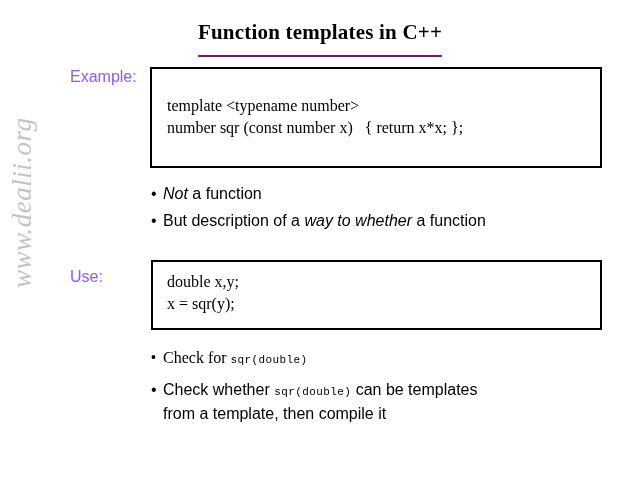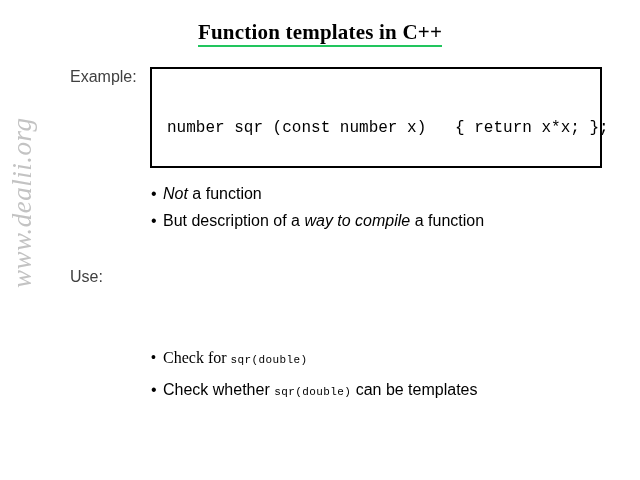--- a/index.html
+++ b/index.html
@@ -49,30 +49,30 @@
     left: 0;
     top: 20px;
     width: 640px;
     text-align: center;
     font-family: "Liberation Serif", "DejaVu Serif", serif;
     font-weight: bold;
     font-size: 21px;
     letter-spacing: 0.2px;
   }
   .title span.t-inner {
-    border-bottom: 2px solid #22c55e;
-    padding-bottom: 1px;
+    border-bottom: 2px solid #701a75;
+    padding-bottom: 11px;
   }
 
   
   .label {
     position: absolute;
     font-family: "Liberation Sans", sans-serif;
     font-size: 16px;
-    color: #404040;
+    color: #8b5cf6;
     white-space: nowrap;
   }
   .label-example { left: 70px; top: 68px; }
   .label-use     { left: 70px; top: 268px; }
 
   
   .codebox {
     position: absolute;
     border: 2px solid #000000;
     background: #ffffff;
@@ -91,21 +91,21 @@
     height: 70px;
   }
   .codebox .code-line {
     position: absolute;
     font-family: "Liberation Serif", "DejaVu Serif", serif;
     font-size: 16px;
     white-space: pre;
     color: #000;
   }
   .codebox-1 .line-1 { left: 15px; top: 28px; }
-  .codebox-1 .line-2 { left: 15px; top: 50px; font-family: Liberation Mono, monospace; }
+  .codebox-1 .line-2 { left: 15px; top: 50px; }
   .codebox-2 .line-1 { left: 14px; top: 11px; }
   .codebox-2 .line-2 { left: 14px; top: 33px; }
 
   
   .bullets {
     position: absolute;
   }
   .bullets-top { left: 150px; top: 183px; width: 470px; }
   .bullets-bottom { left: 150px; top: 347px; width: 470px; }
 
@@ -144,41 +144,46 @@
 
   <div class="watermark">www.dealii.org</div>
 
   <div class="title">
     <span class="t-inner">Function templates in C++</span>
   </div>
 
   <div class="label label-example">Example:</div>
 
   <div class="codebox codebox-1">
+    <div class="code-line line-1">template &lt;typename number&gt;</div>
     <div class="code-line line-2">number sqr (const number x)   { return x*x; };</div>
   </div>
 
   <div class="bullets bullets-top">
     <div class="bullet bullet-sans">
       <span class="dot">•</span>
       <span class="it">Not </span><span>a function</span>
     </div>
     <div class="bullet bullet-sans">
       <span class="dot">•</span>
-      <span>But description of a </span><span class="it">way to compile</span><span> a function</span>
+      <span>But description of a </span><span class="it">way to whether</span><span> a function</span>
     </div>
   </div>
 
   <div class="label label-use">Use:</div>
 
+  <div class="codebox codebox-2">
+    <div class="code-line line-1">double x,y;</div>
+    <div class="code-line line-2">x = sqr(y);</div>
+  </div>
 
   <div class="bullets bullets-bottom">
     <div class="bullet bullet-serif">
       <span class="dot">•</span>
       <span>Check for </span><span class="mono">sqr(double)</span>
     </div>
     <div class="bullet bullet-sans">
       <span class="dot">•</span>
-      <span>Check whether </span><span class="mono">sqr(double)</span><span> can be templates</span><br>
+      <span>Check whether </span><span class="mono">sqr(double)</span><span> can be templates</span><br><span>from a template, then compile it</span>
     </div>
   </div>
 
 </div>
 
 </body></html>

